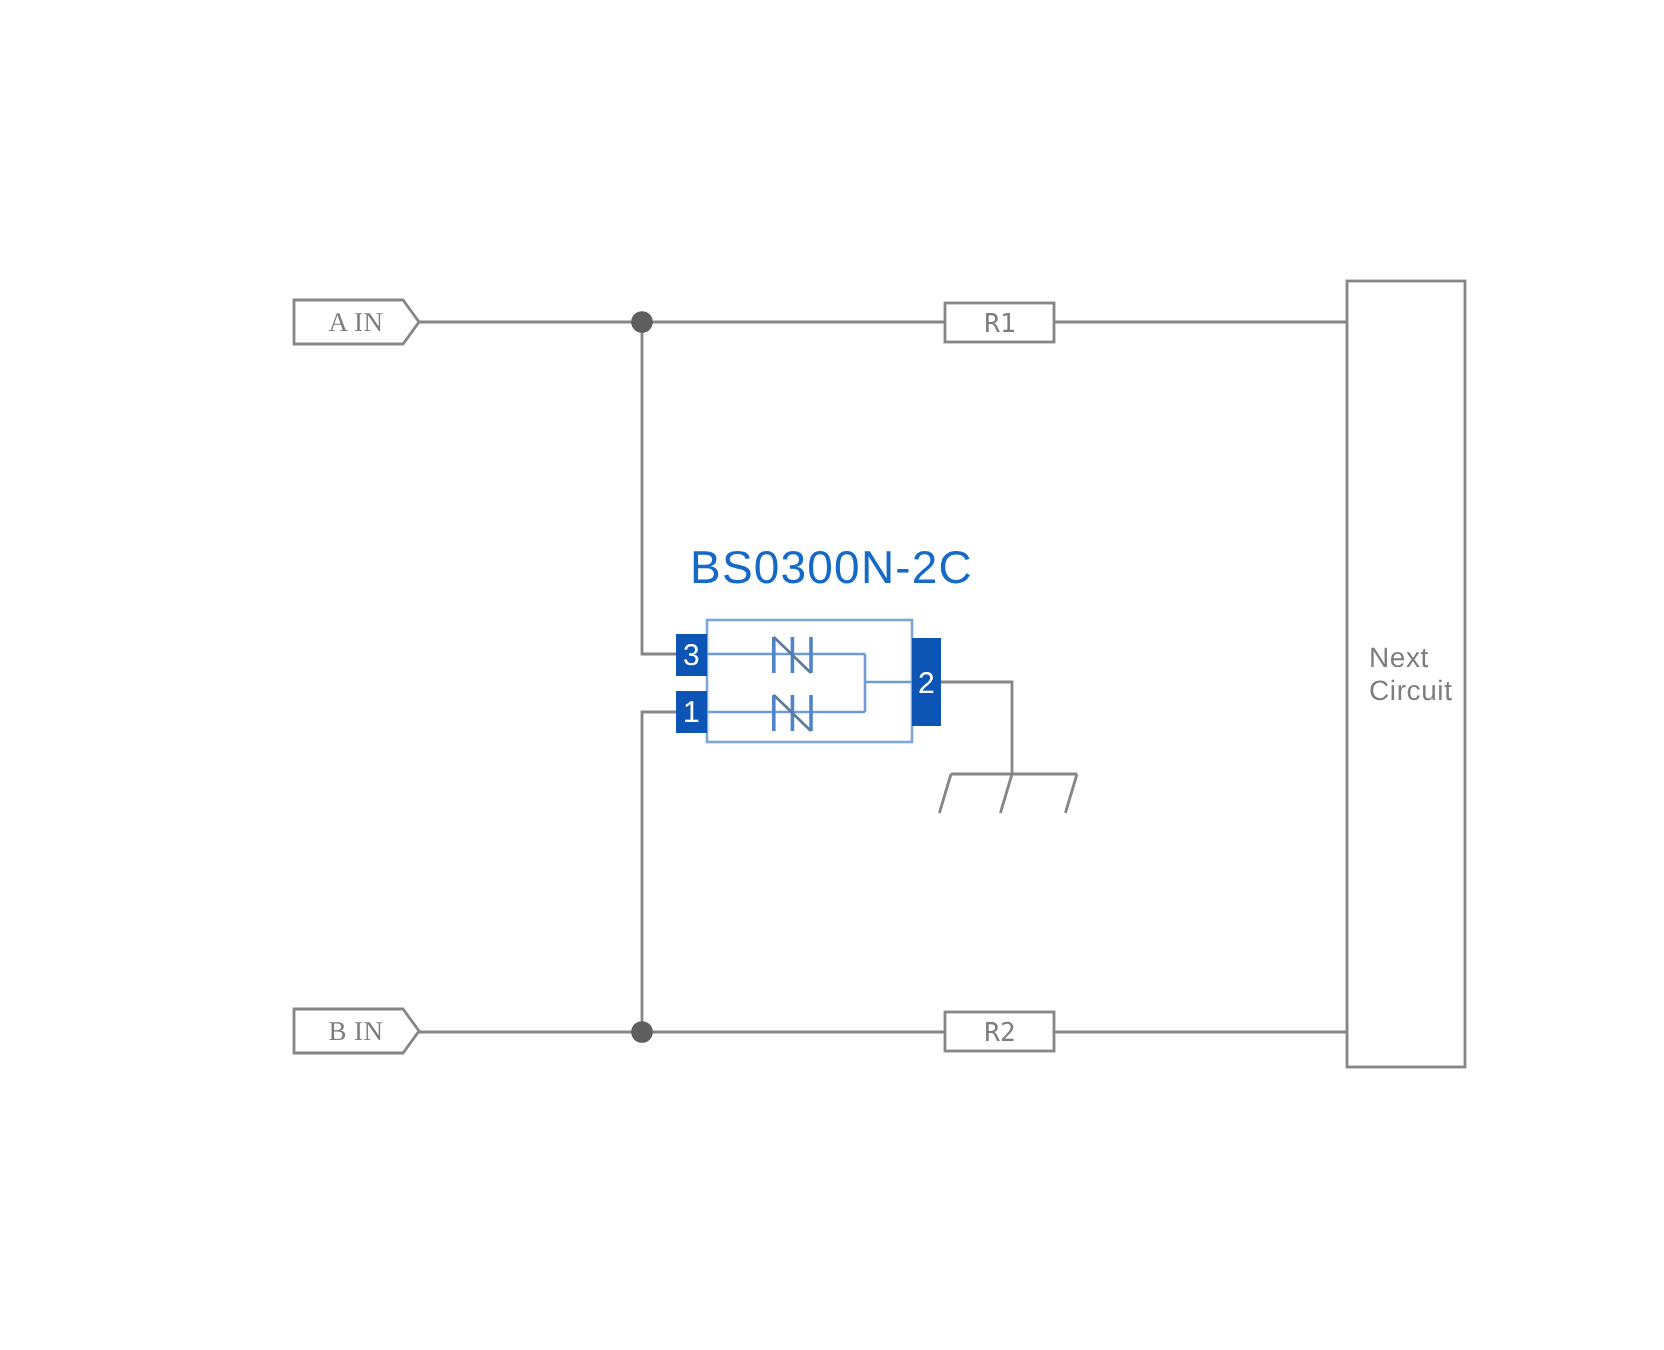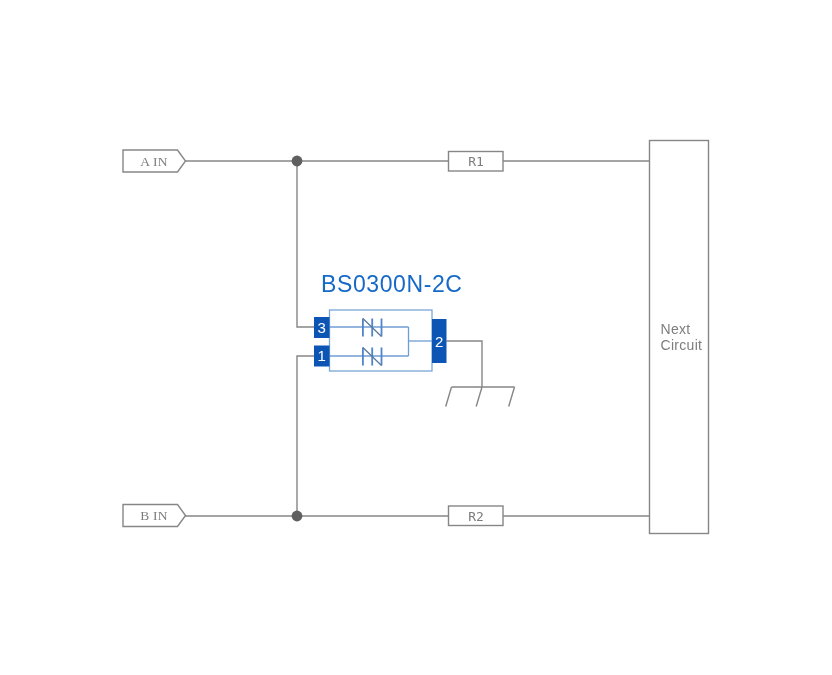--- a/index.html
+++ b/index.html
@@ -7,20 +7,21 @@
     padding: 0;
     background: #ffffff;
   }
   .canvas {
     position: relative;
     width: 752px;
     height: 675px;
     background: var(--background, #ffffff);
     overflow: hidden;
     font-family: "Liberation Sans", sans-serif;
+    padding-left: 24px;
   }
   svg { display: block; }
   .wire {
     stroke: var(--gray-line);
     stroke-width: 1.4;
     fill: none;
   }
   .outline-box {
     stroke: var(--gray-line);
     stroke-width: 1.4;

